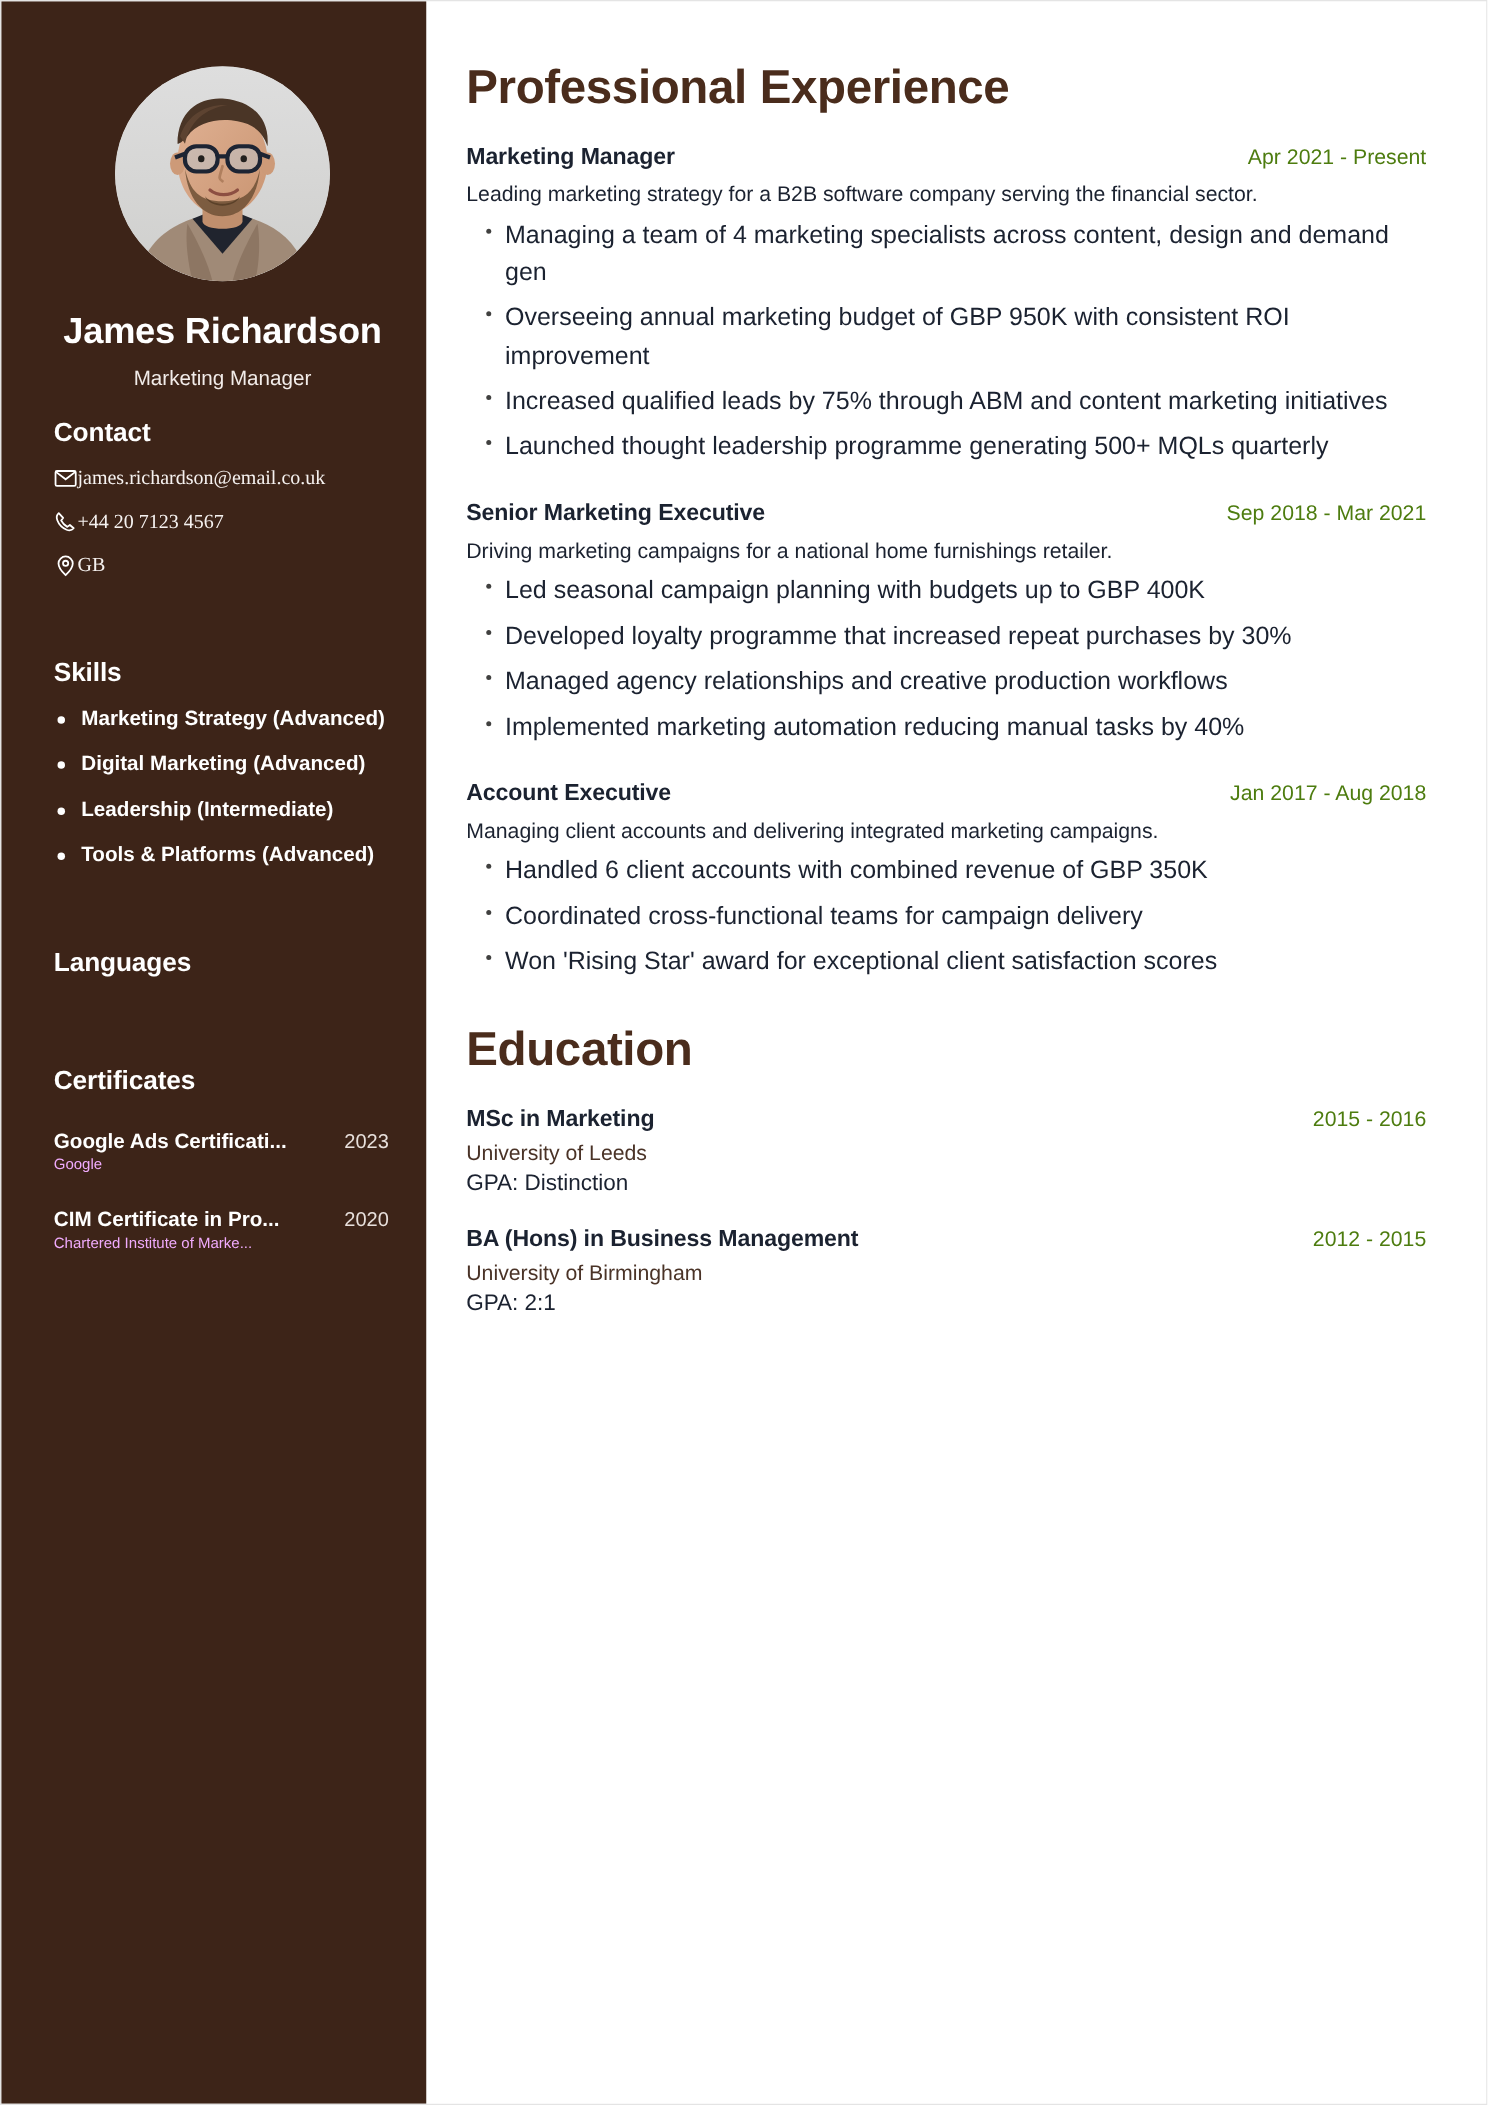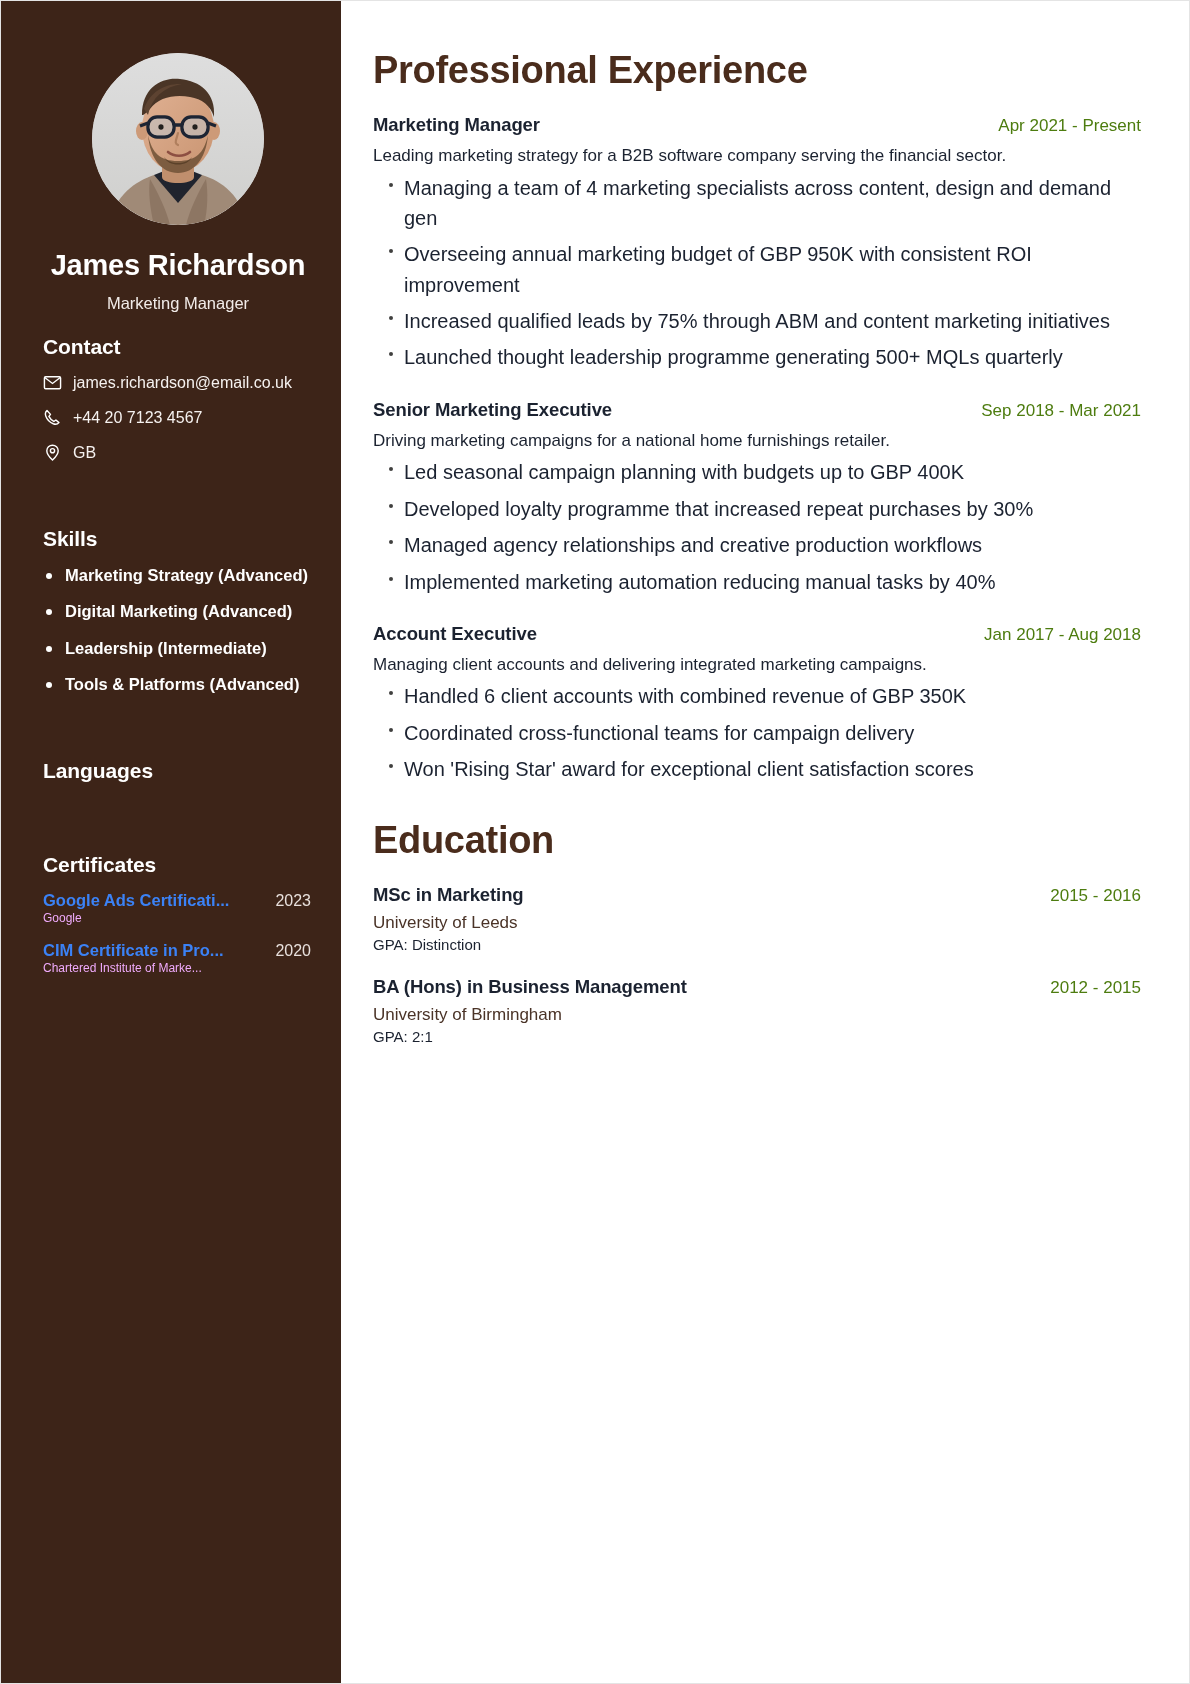--- a/index.html
+++ b/index.html
@@ -71,25 +71,25 @@
     color: #ffffff;
     margin: 22px 0 14px 6px;
     letter-spacing: -0.1px;
   }
   .side-heading.tight { margin-top: 20px; }
 
   .contact-list { margin: 0; padding: 0; list-style: none; }
   .contact-row {
     display: flex;
     align-items: flex-start;
-    gap: 11px;
     font-size: 16px;
     color: #f6f2f0;
     margin: 0 0 16px 6px;
     line-height: 1.2;
+    font-family: Liberation Serif, serif;
   }
   .contact-row .ico {
     width: 19px;
     height: 19px;
     flex: 0 0 19px;
     display: inline-flex;
     align-items: center;
     justify-content: center;
   }
   .contact-row .ico svg { display:block; }
@@ -126,23 +126,24 @@
   .cert-block { margin: 0 0 16px 6px; }
   .cert-top {
     display: flex;
     justify-content: space-between;
     align-items: baseline;
     gap: 10px;
   }
   .cert-name {
     font-size: 16.5px;
     font-weight: bold;
-    color: #3b82f6;
+    color: #ffffff;
     white-space: nowrap;
     overflow: hidden;
+    margin-top: 13px;
   }
   .cert-year {
     font-size: 16px;
     font-weight: 400;
     color: #e8e0dc;
     white-space: nowrap;
     padding-right: 8px;
   }
   .cert-issuer {
     font-size: 12px;
@@ -222,21 +223,21 @@
   }
 
   .edu-entry { margin-bottom: 22px; }
   .edu-school {
     font-size: 17px;
     color: #4a3327;
     margin-top: 6px;
     line-height: 1.3;
   }
   .edu-gpa {
-    font-size: 15px;
+    font-size: 18px;
     color: #1b2230;
     line-height: 1.3;
     margin-top: 1px;
   }
 </style>
 </head>
 <body>
 
 <div class="page">
 

